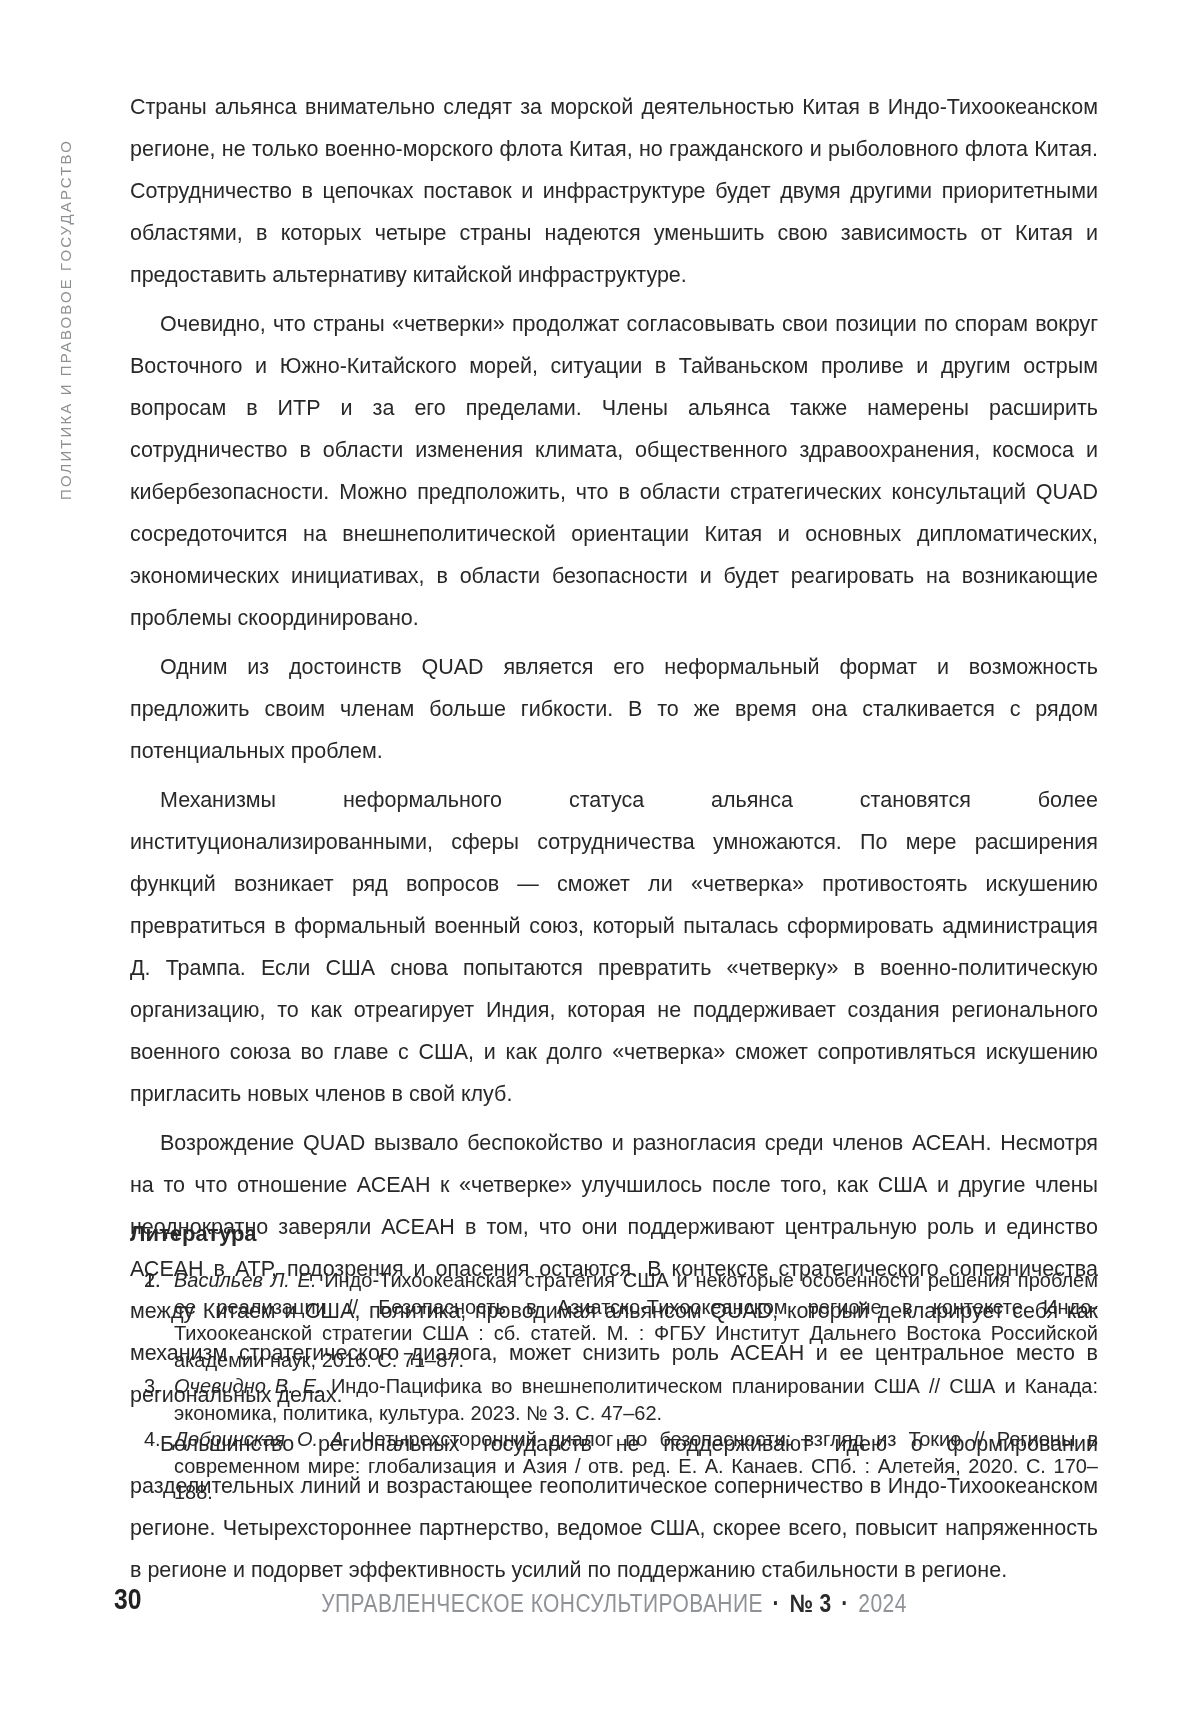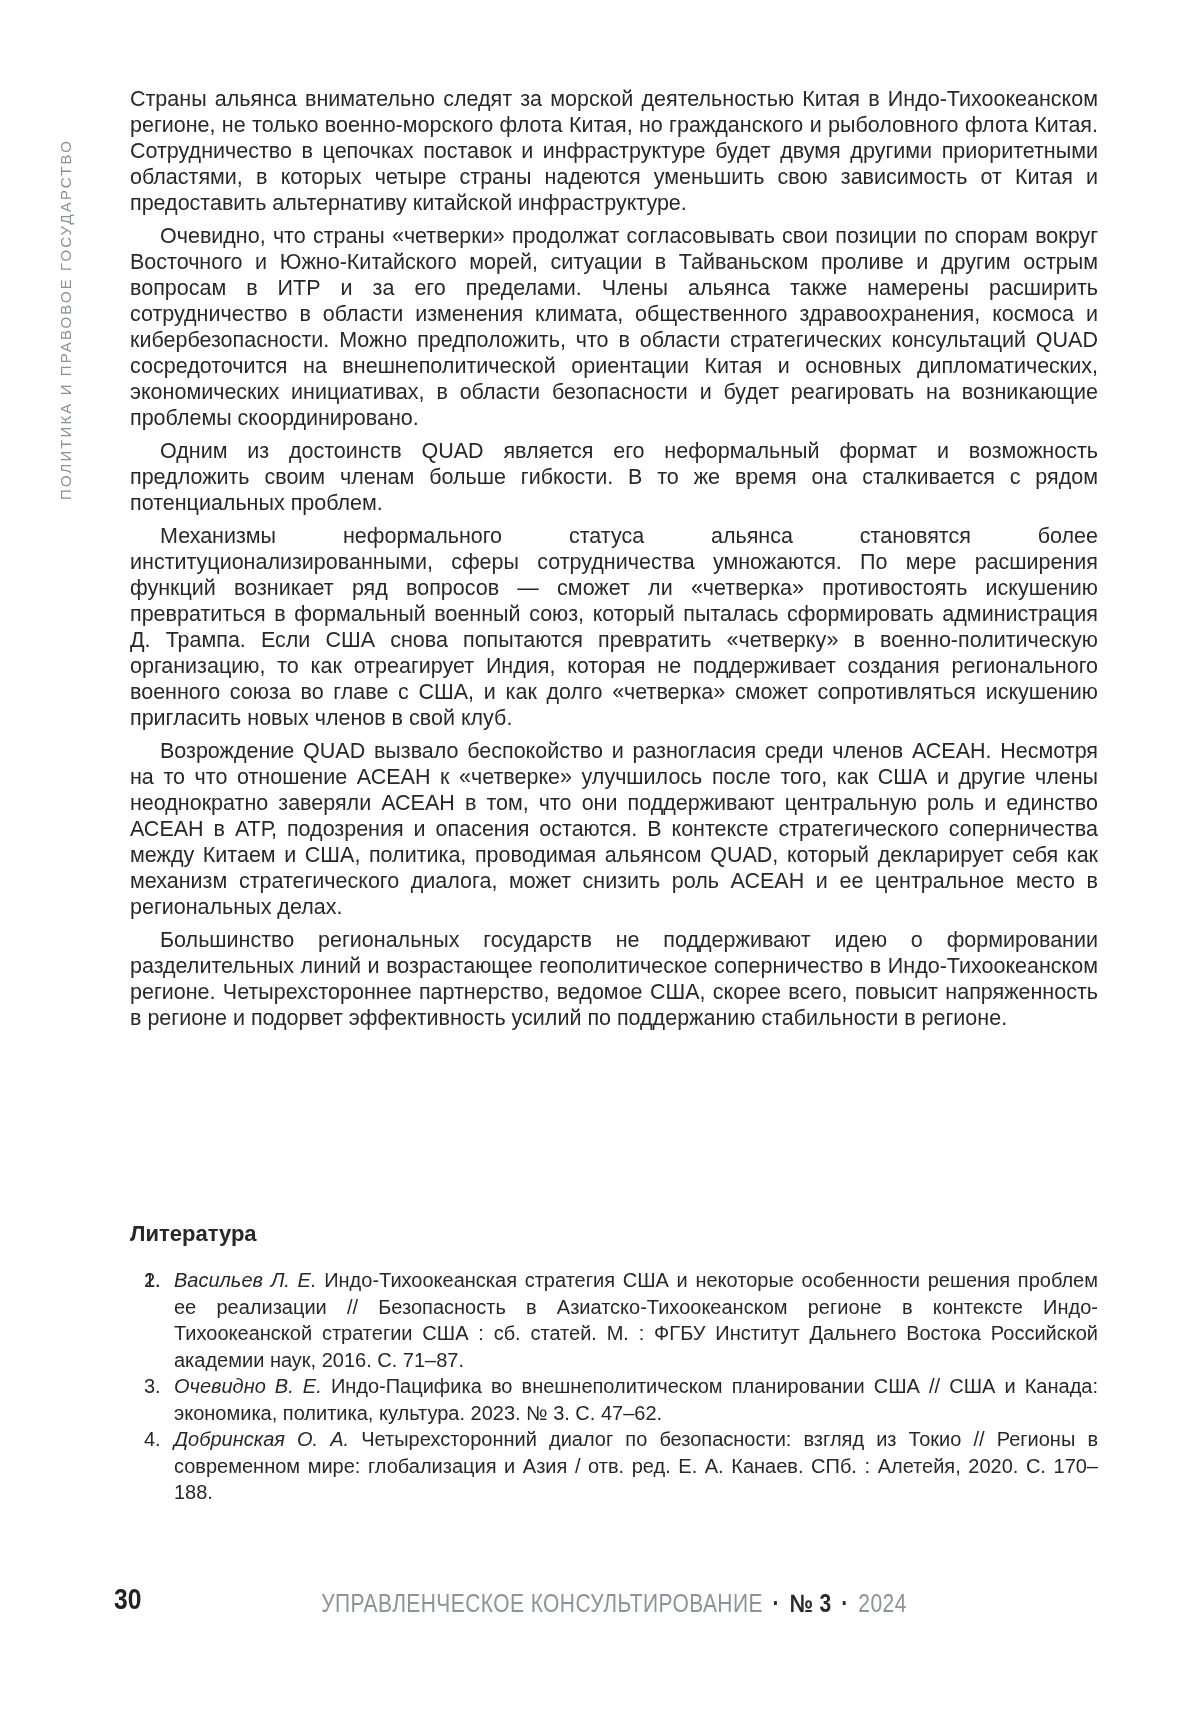--- a/index.html
+++ b/index.html
@@ -43,21 +43,21 @@
   .content {
     position: absolute;
     left: 130px;
     top: 86px;
     width: 968px;
     color: #282828;
   }
   .content p {
     margin: 0;
     font-size: 21.5px;
-    line-height: 26px;
+    line-height: 42px;
     text-align: justify;
   }
   .content p.indent { text-indent: 30px; margin-top: 7px; }
 
   
   .lit-section {
     position: absolute;
     left: 130px;
     top: 1221px;
     width: 968px;

